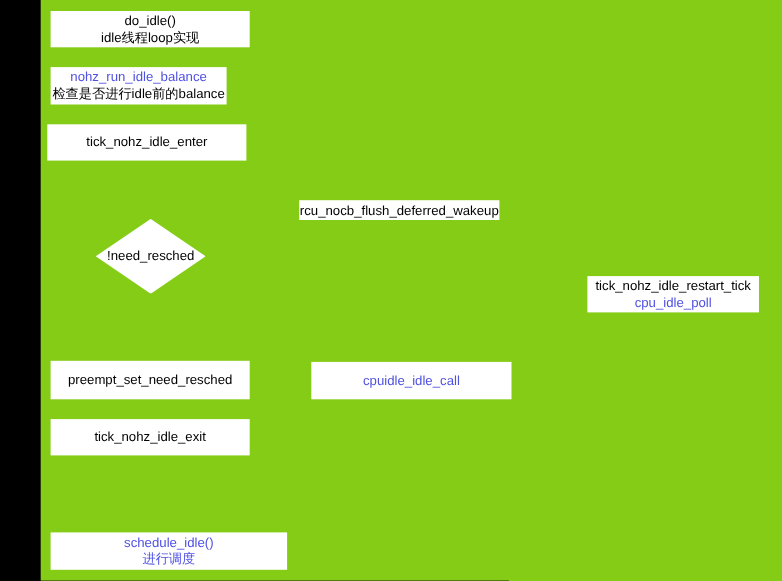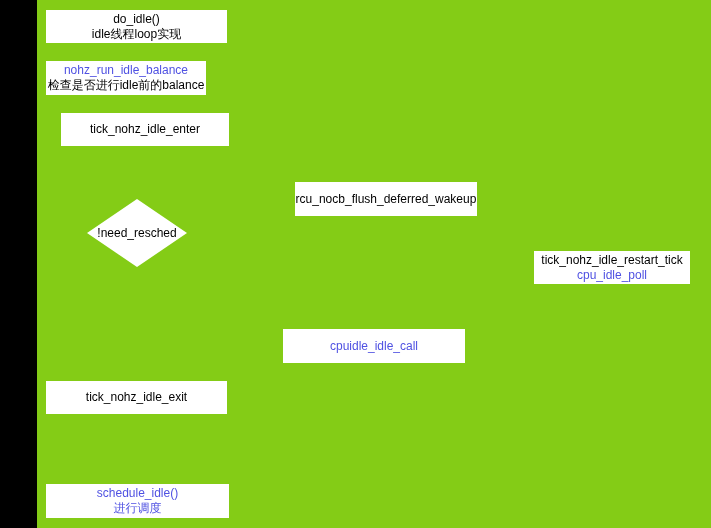--- a/index.html
+++ b/index.html
@@ -46,30 +46,30 @@
     transform: translate(-50%, -50%);
     text-align: center;
     line-height: 15px;
     white-space: nowrap;
   }
   .link { color: #4f51e2; cursor: pointer; }
 
   
   #n-do-idle      { left: 9px;   top: 10px;  width: 181px; height: 33px; }
   #n-balance      { left: 9px;   top: 61px;  width: 160px; height: 34px; }
-  #n-tick-enter   { left: 24px;   top: 113px; width: 168px; height: 33px; text-align: center; }
+  #n-tick-enter   { left: 6px;   top: 113px; width: 181px; height: 33px; text-align: center; }
   #n-need-resched { left: 50px;  top: 199px; width: 100px; height: 68px; }
-  #n-rcu          { left: 258px; top: 182px; width: 182px; height: 34px; }
+  #n-rcu          { left: 235px; top: 182px; width: 182px; height: 18px; }
   #n-poll-check   { left: 285px; top: 233px; width: 102px; height: 67px; }
   #n-restart      { left: 497px; top: 251px; width: 156px; height: 33px; }
   #n-preempt      { left: 9px;   top: 328px; width: 181px; height: 35px; }
   #n-cpuidle      { left: 246px; top: 329px; width: 182px; height: 34px; }
   #n-tick-exit    { left: 9px;   top: 381px; width: 181px; height: 33px; }
   #n-flush        { left: 9px;   top: 432px; width: 181px; height: 35px; }
-  #n-schedule     { left: 9px;   top: 484px; width: 183px; height: 34px; align-items: center; }
+  #n-schedule     { left: 9px;   top: 484px; width: 215px; height: 34px; align-items: center; }
 </style>
 </head>
 <body>
 
 <div class="canvas">
 
   <div class="node" id="n-do-idle">
     <span>do_idle()</span>
     <span>idle线程loop实现</span>
   </div>
@@ -91,20 +91,23 @@
   <div class="node" id="n-rcu">
     <span>rcu_nocb_flush_deferred_wakeup</span>
   </div>
 
 
   <div class="node" id="n-restart">
     <span>tick_nohz_idle_restart_tick</span>
     <span class="link">cpu_idle_poll</span>
   </div>
 
+  <div class="node" id="n-preempt">
+    <span>preempt_set_need_resched</span>
+  </div>
 
   <div class="node" id="n-cpuidle">
     <span class="link">cpuidle_idle_call</span>
   </div>
 
   <div class="node" id="n-tick-exit">
     <span>tick_nohz_idle_exit</span>
   </div>
 
 

